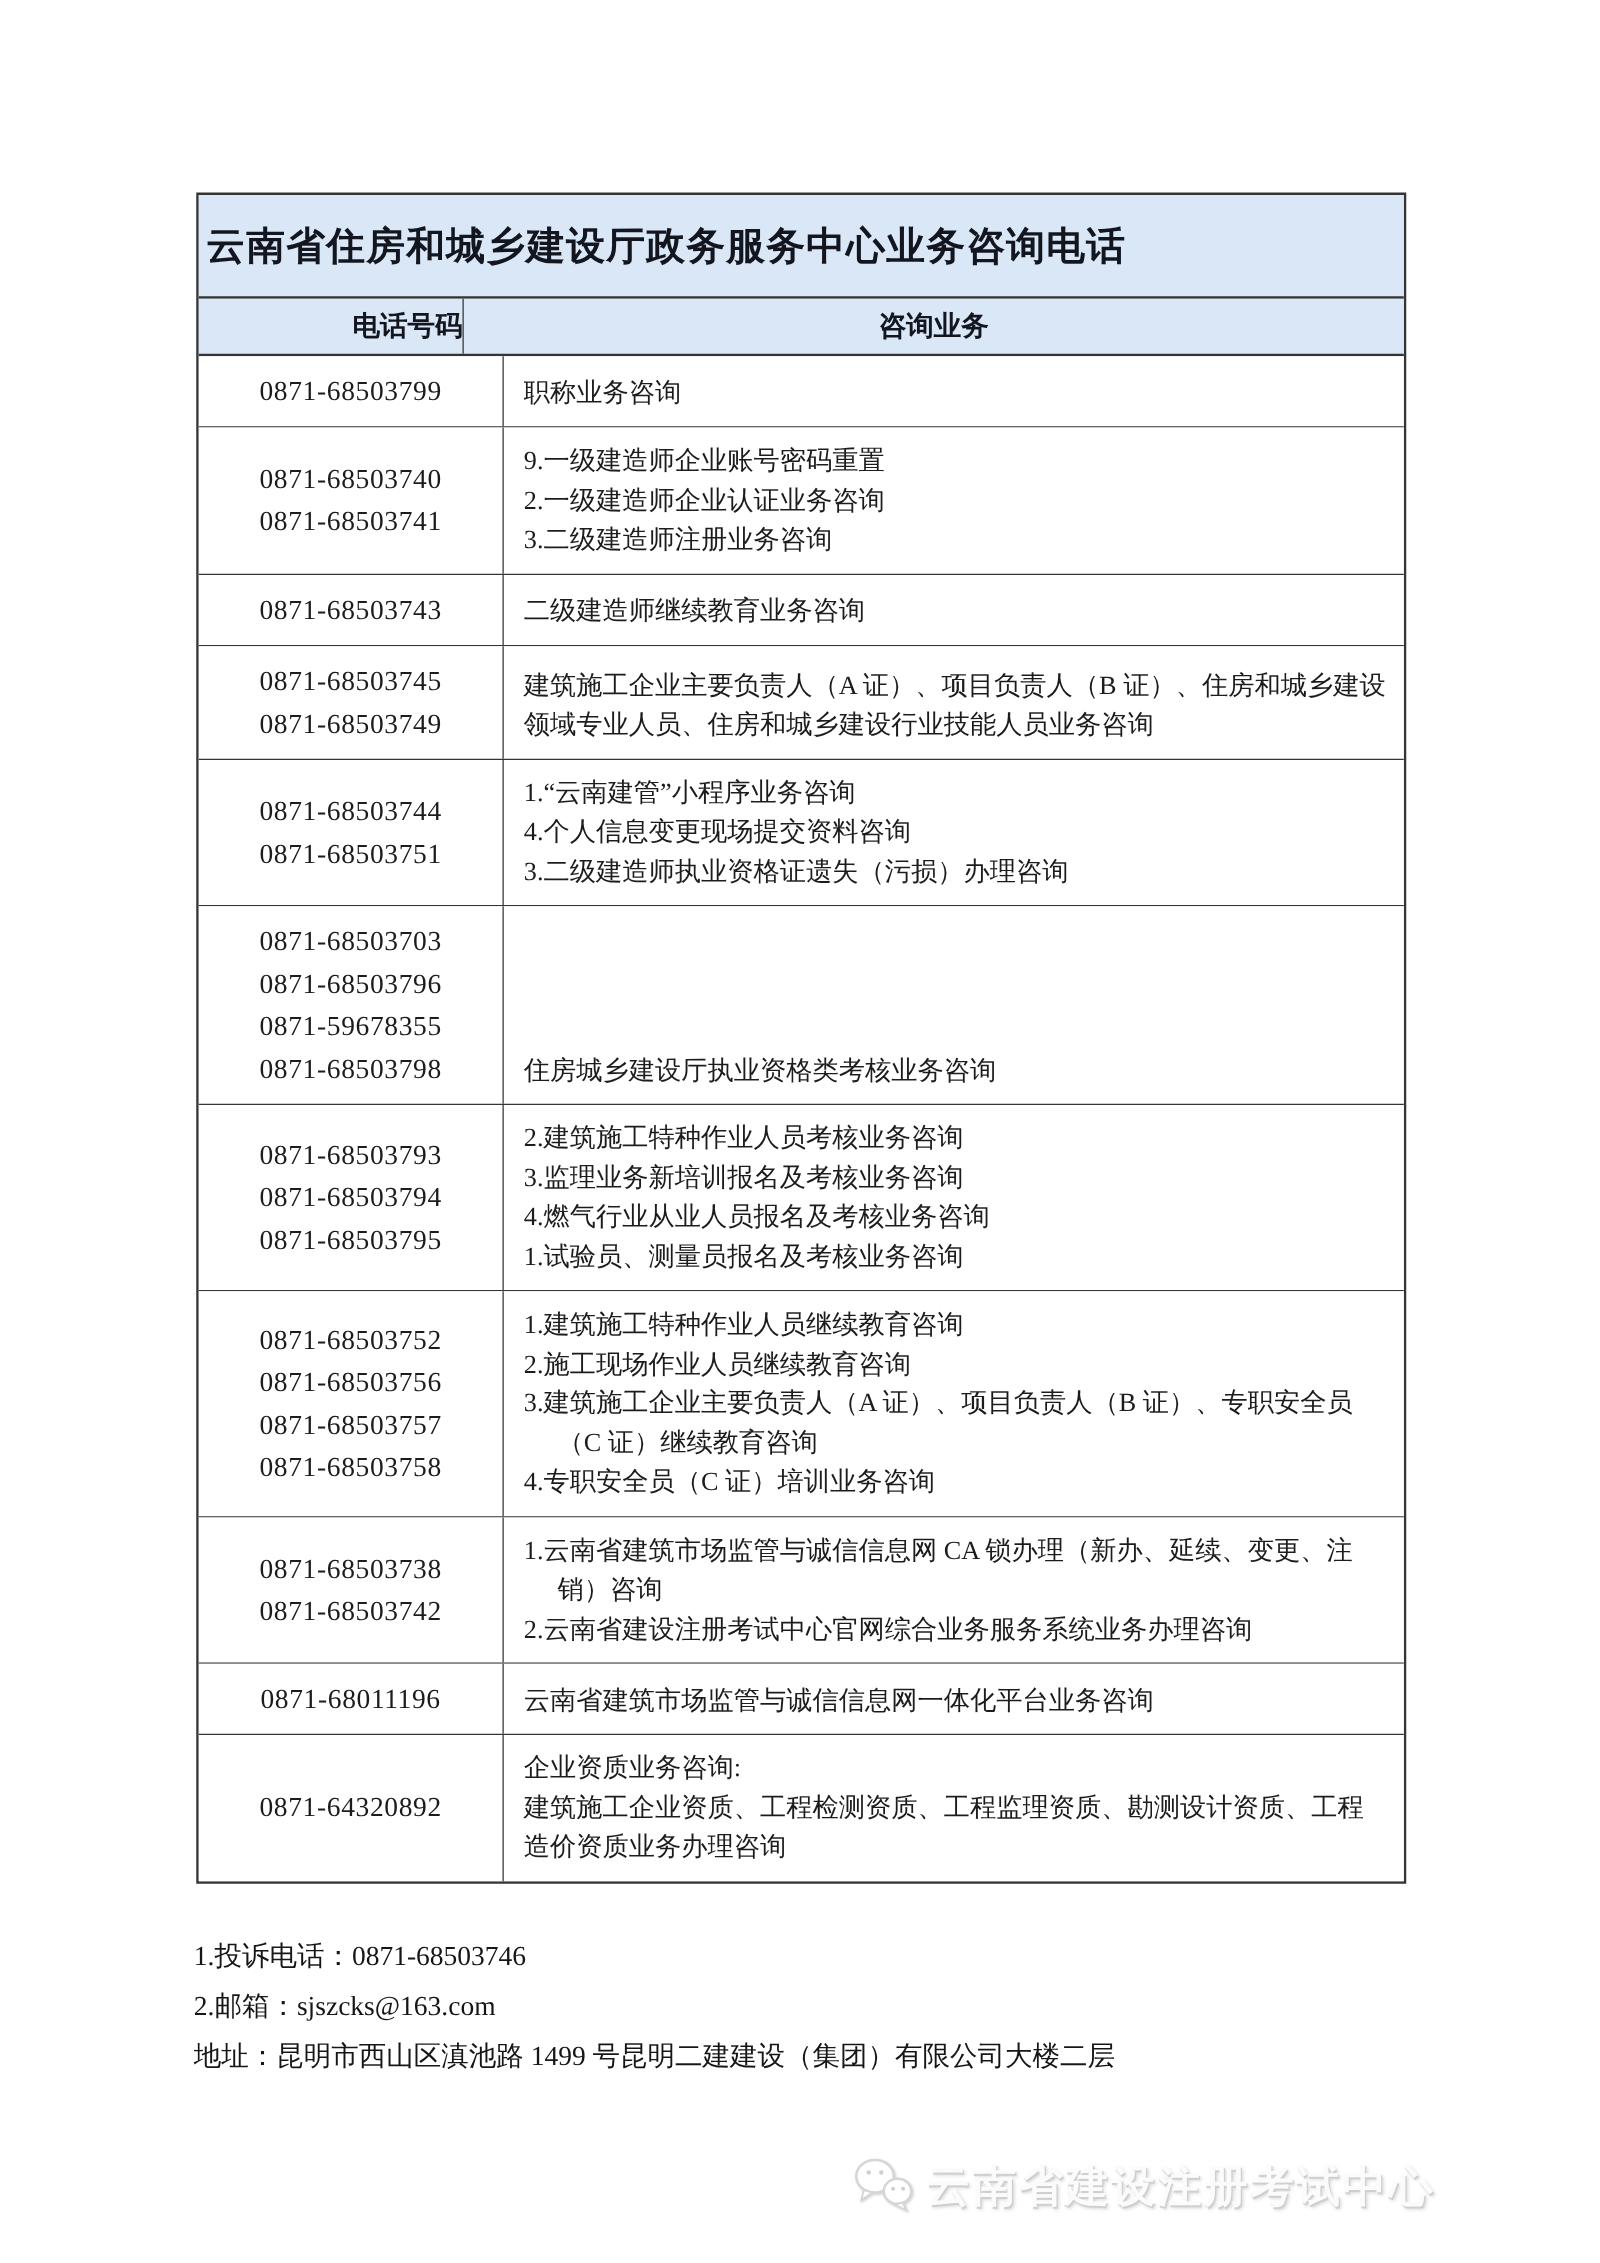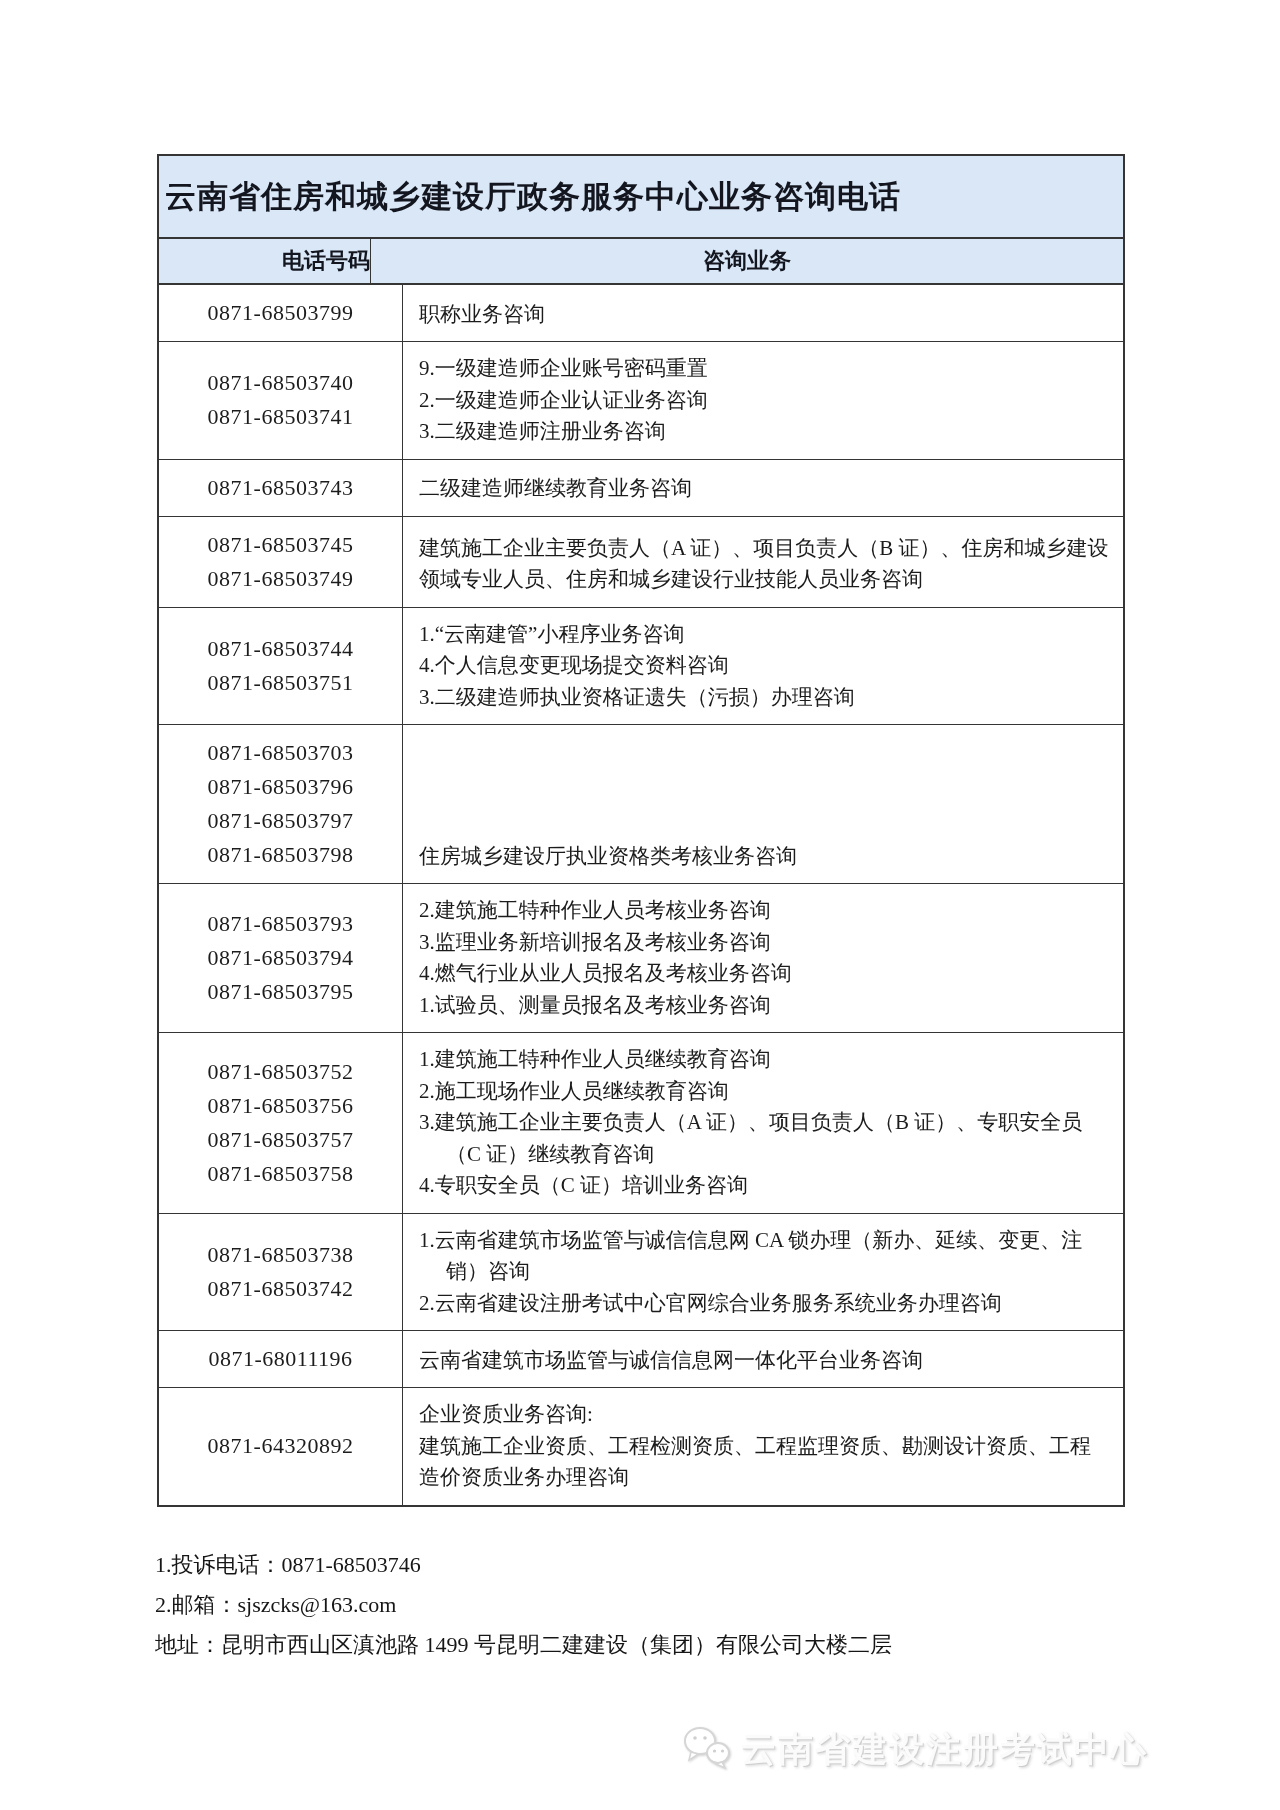--- a/index.html
+++ b/index.html
@@ -106,21 +106,21 @@
         <div class="svc-cell">
           <div class="svc-line hanging">1.“云南建管”小程序业务咨询</div>
           <div class="svc-line hanging">4.个人信息变更现场提交资料咨询</div>
           <div class="svc-line hanging">3.二级建造师执业资格证遗失（污损）办理咨询</div>
         </div>
       </div>
       <div class="trow">
         <div class="phone-cell">
           <div>0871-68503703</div>
           <div>0871-68503796</div>
-          <div>0871-68503797</div>
+          <div>0871-59678355</div>
           <div>0871-68503798</div>
         </div>
         <div class="svc-cell">
           <div class="svc-line">住房城乡建设厅执业资格类考核业务咨询</div>
         </div>
       </div>
       <div class="trow">
         <div class="phone-cell">
           <div>0871-68503793</div>
           <div>0871-68503794</div>

